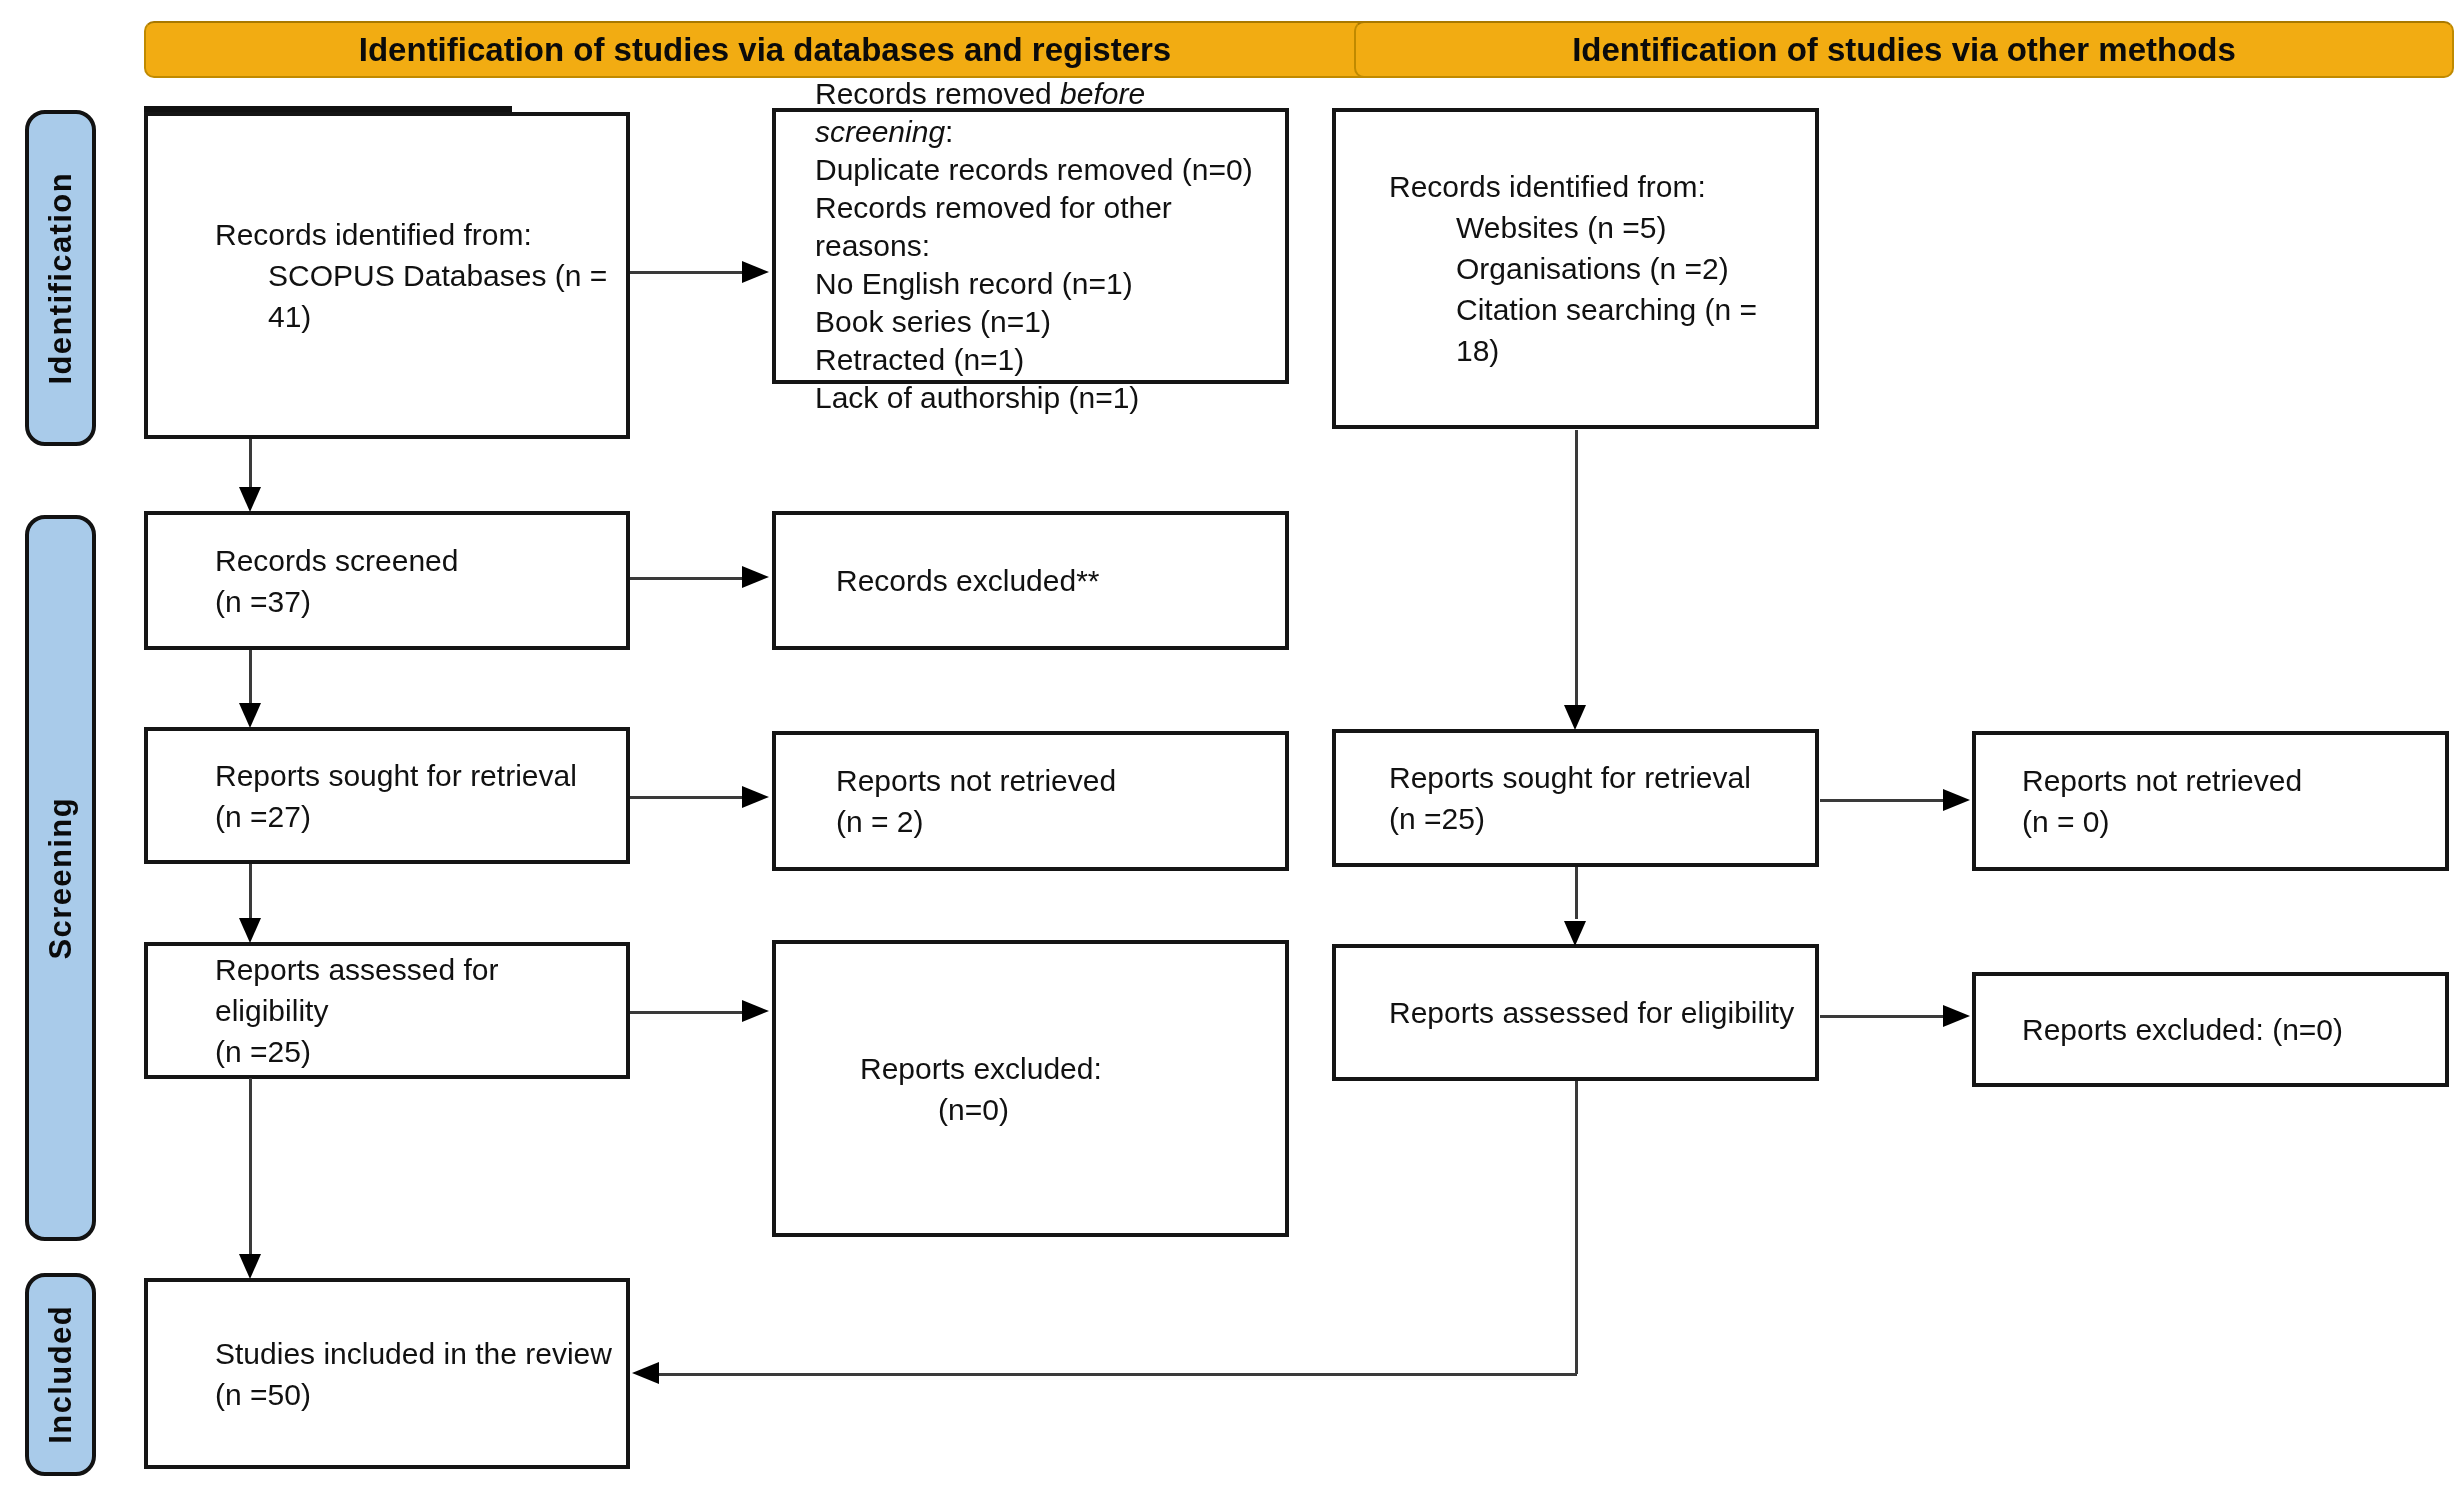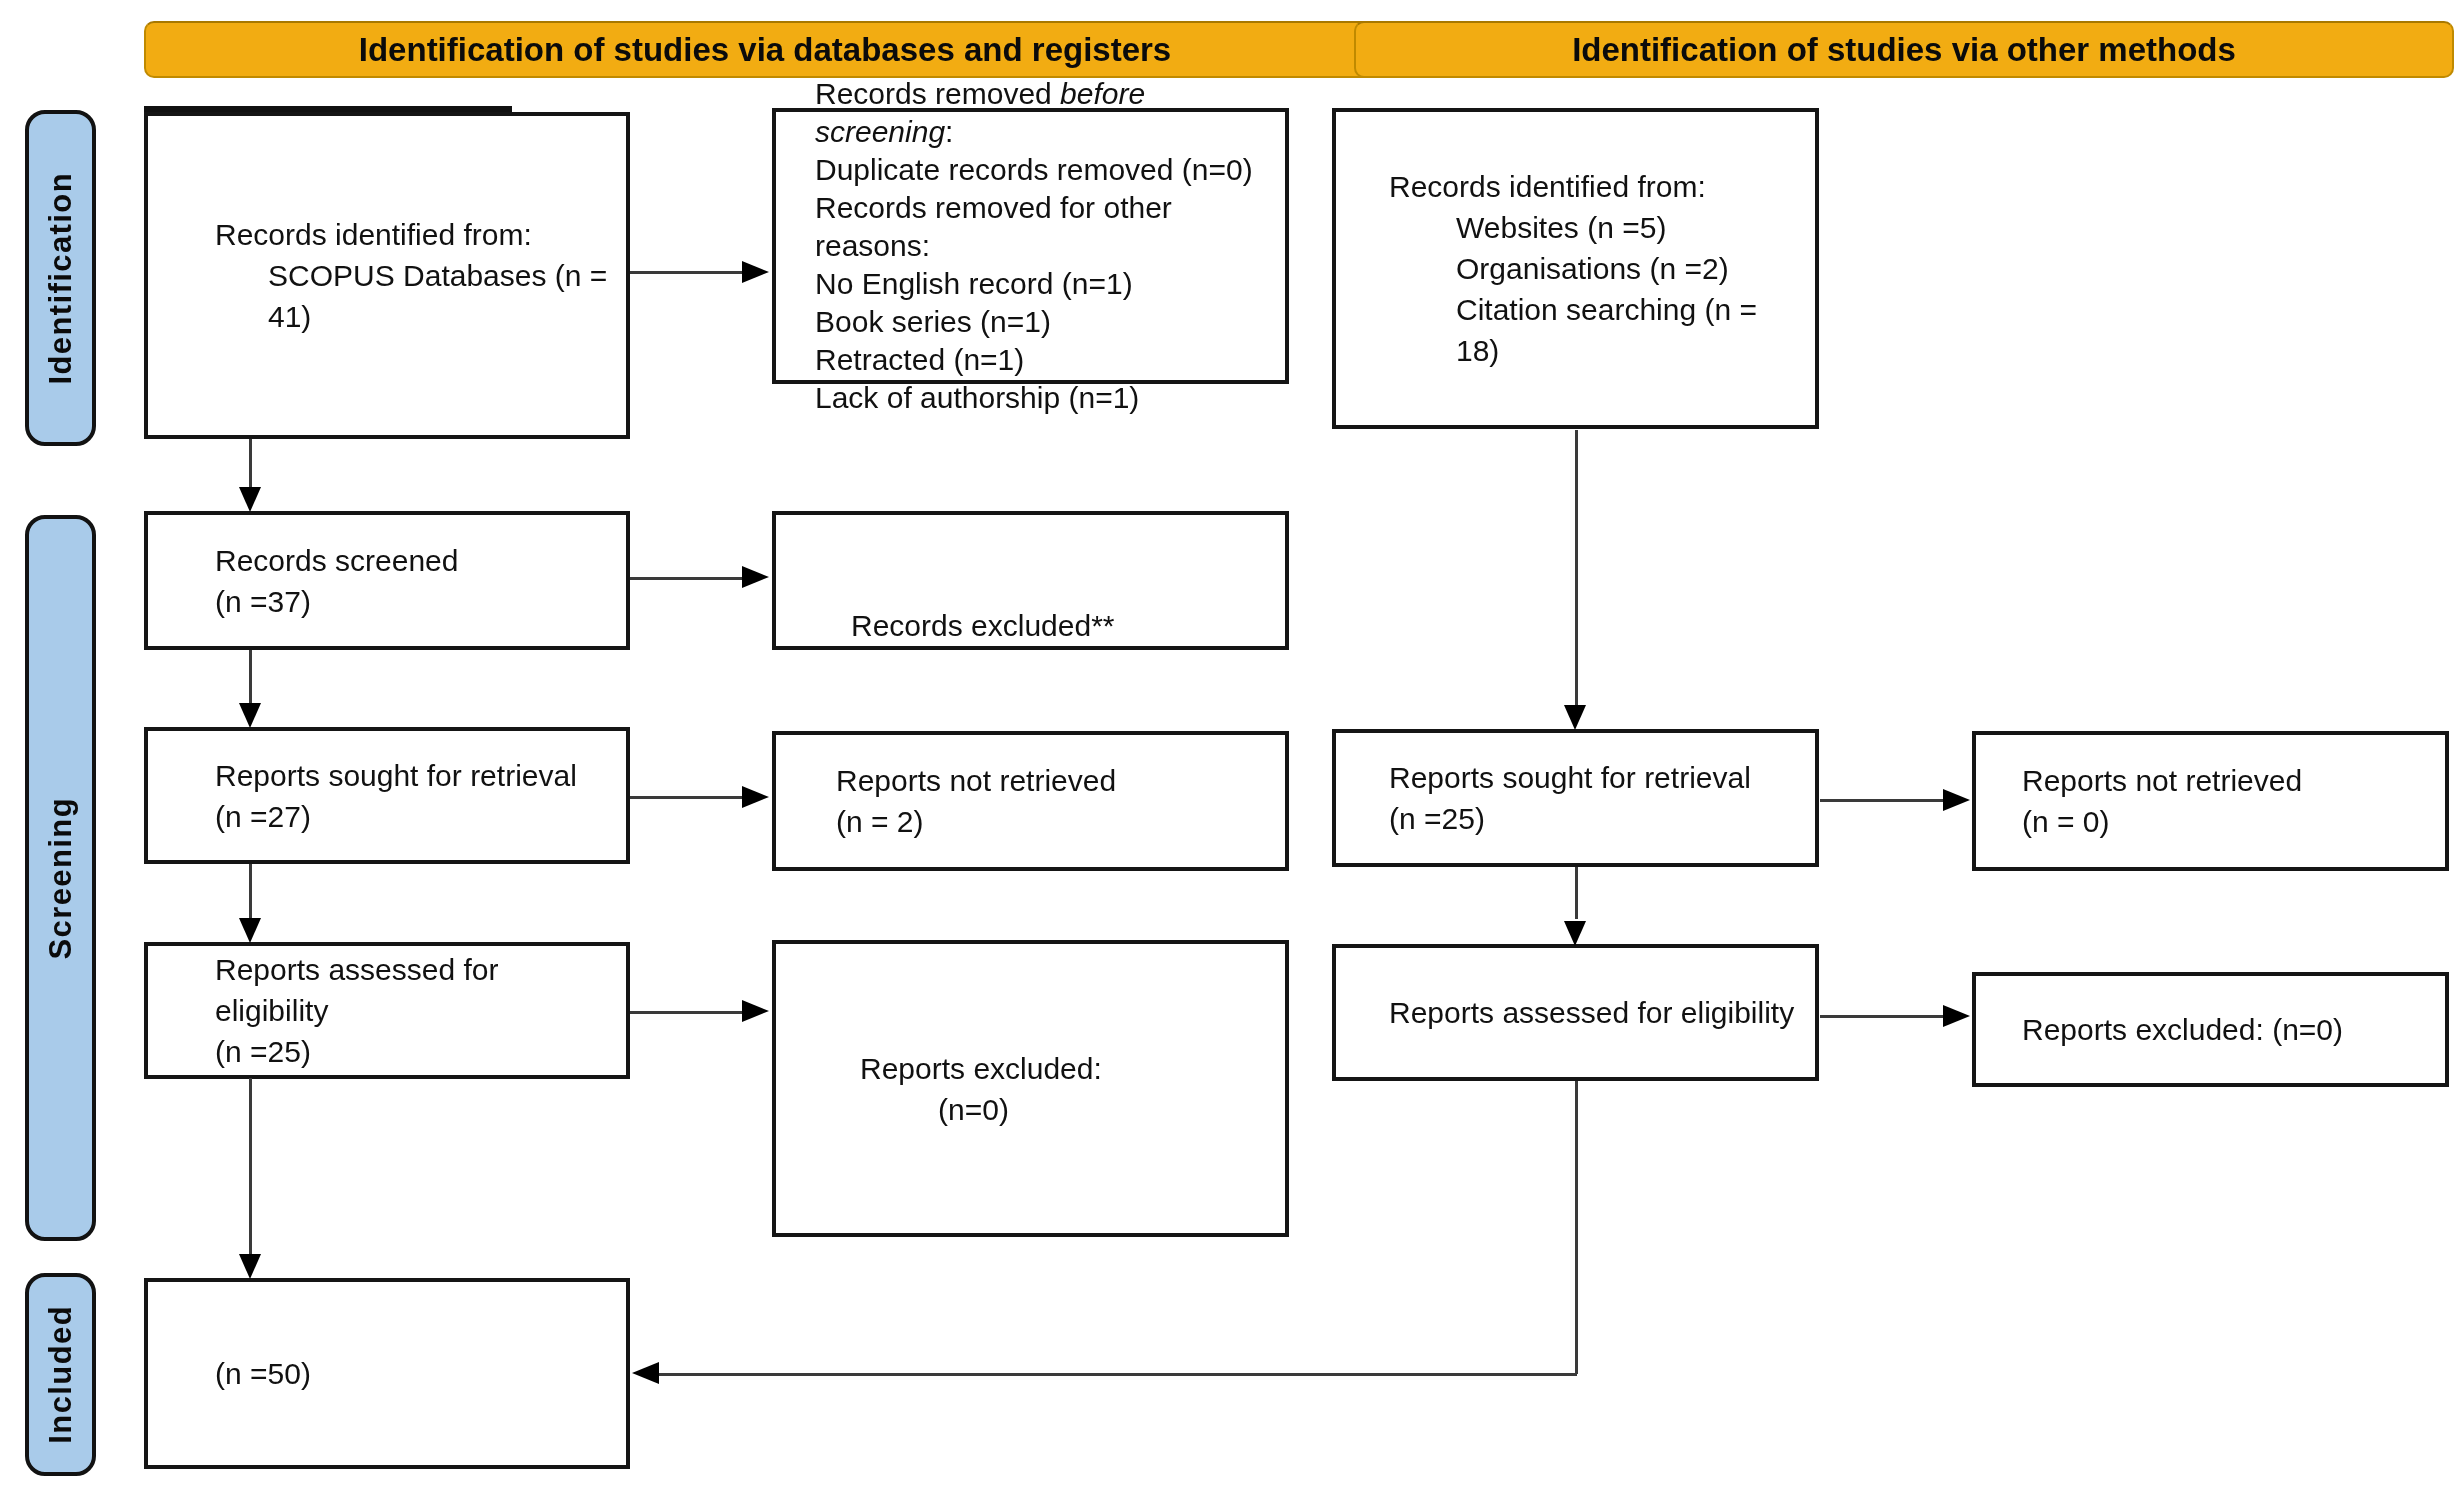--- a/index.html
+++ b/index.html
@@ -49,21 +49,21 @@
     border:4.2px solid #151515;
     box-sizing:border-box;
     display:flex;flex-direction:column;justify-content:center;
     font-size:30px;line-height:41px;
     padding-left:67px;padding-right:12.7px;
   }
   #box-a1{left:144px;top:112px;width:486px;height:327px;}
   #box-b1{left:772px;top:108px;width:517px;height:276px;padding-left:39px;line-height:38px;}
   #box-c1{left:1332px;top:108px;width:487px;height:321px;padding-left:53px;}
   #box-a2{left:144px;top:511px;width:486px;height:139px;}
-  #box-b2{left:772px;top:511px;width:517px;height:139px;padding-left:75px;justify-content:flex-end;}
+  #box-b2{left:772px;top:511px;width:517px;height:139px;padding-left:60px;}
   #box-a3{left:144px;top:727px;width:486px;height:137px;}
   #box-b3{left:772px;top:731px;width:517px;height:140px;padding-left:60px;}
   #box-c2{left:1332px;top:729px;width:487px;height:138px;padding-left:53px;}
   #box-d1{left:1972px;top:731px;width:477px;height:140px;padding-left:46px;}
   #box-a4{left:144px;top:942px;width:486px;height:137px;}
   #box-b4{left:772px;top:940px;width:517px;height:297px;padding-left:84px;}
   #box-c3{left:1332px;top:944px;width:487px;height:137px;padding-left:53px;}
   #box-d2{left:1972px;top:972px;width:477px;height:115px;padding-left:46px;}
   #box-a5{left:144px;top:1278px;width:486px;height:191px;}
   .indent-sm{padding-left:53px;}
@@ -146,20 +146,21 @@
     <div>Reports sought for retrieval</div>
     <div>(n =27)</div>
   </div>
 
   <div class="box" id="box-a4">
     <div>Reports assessed for eligibility</div>
     <div>(n =25)</div>
   </div>
 
   <div class="box" id="box-a5">
+    <div>Studies included in the review</div>
     <div>(n =50)</div>
   </div>
 
   <div class="box" id="box-b1">
     <div><span>Records removed </span><span class="em">before screening</span><span>:</span></div>
     <div>Duplicate records removed (n=0)</div>
     <div>Records removed for other reasons:</div>
     <div>No English record (n=1)</div>
     <div>Book series (n=1)</div>
     <div>Retracted (n=1)</div>

